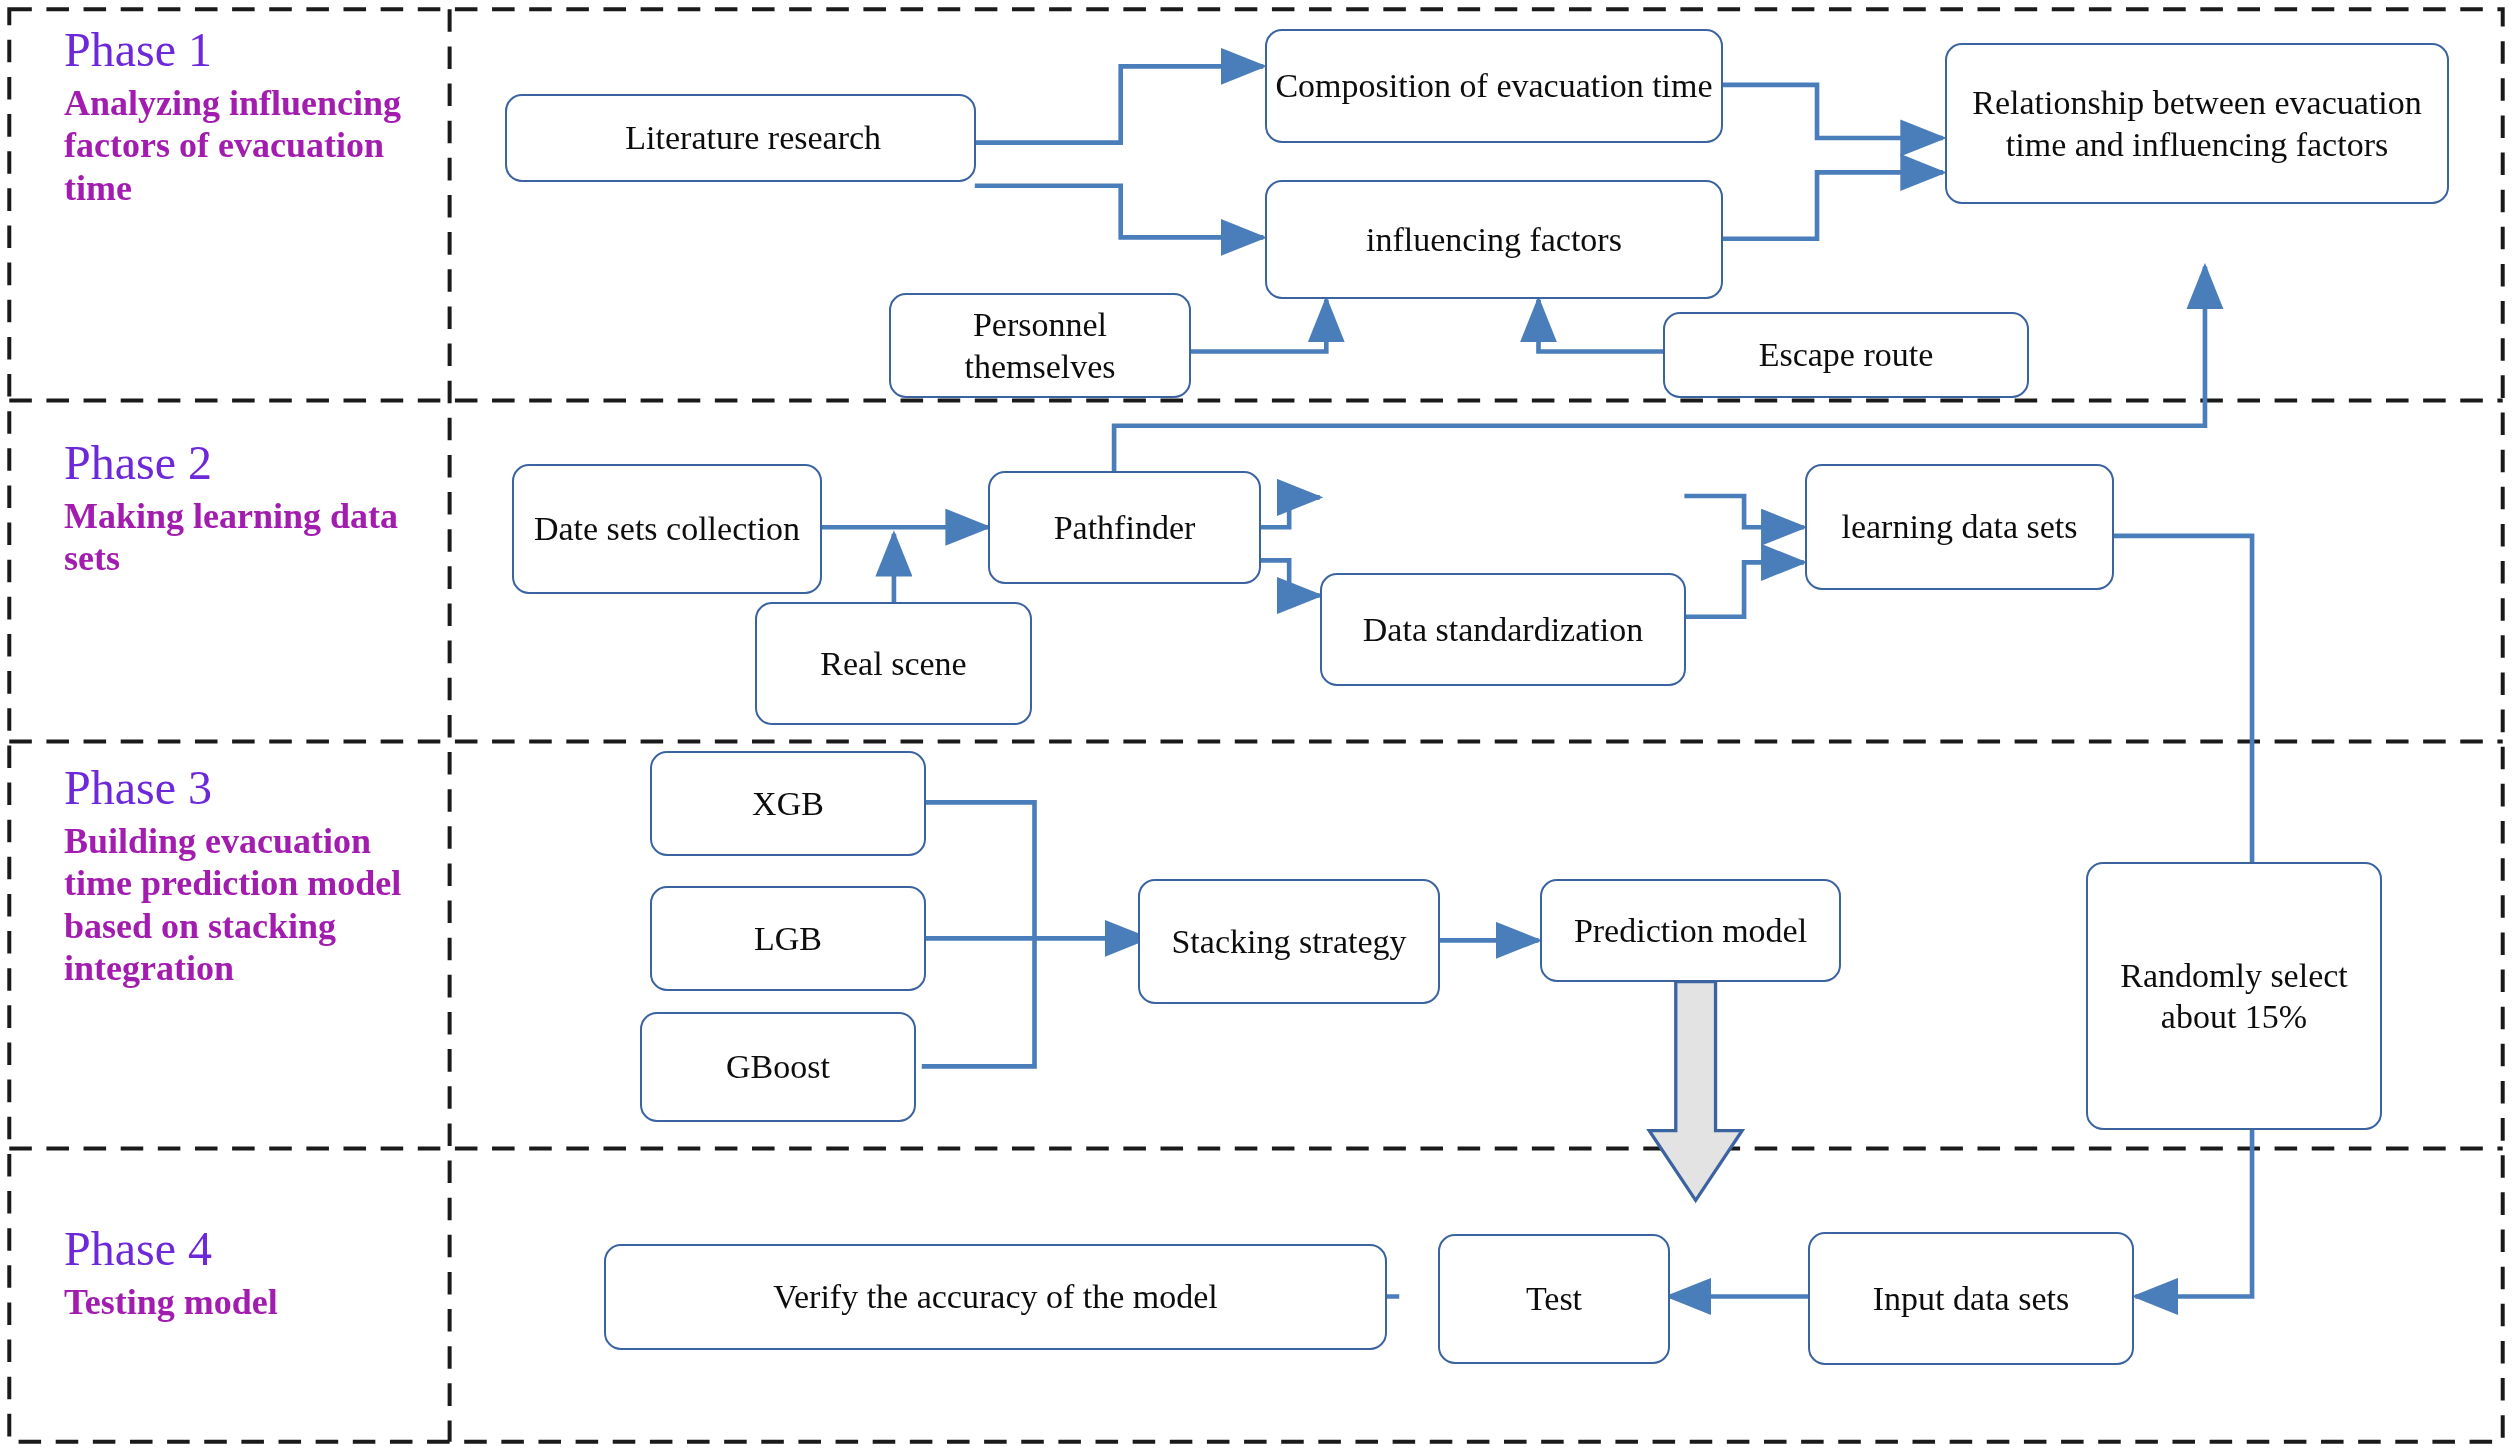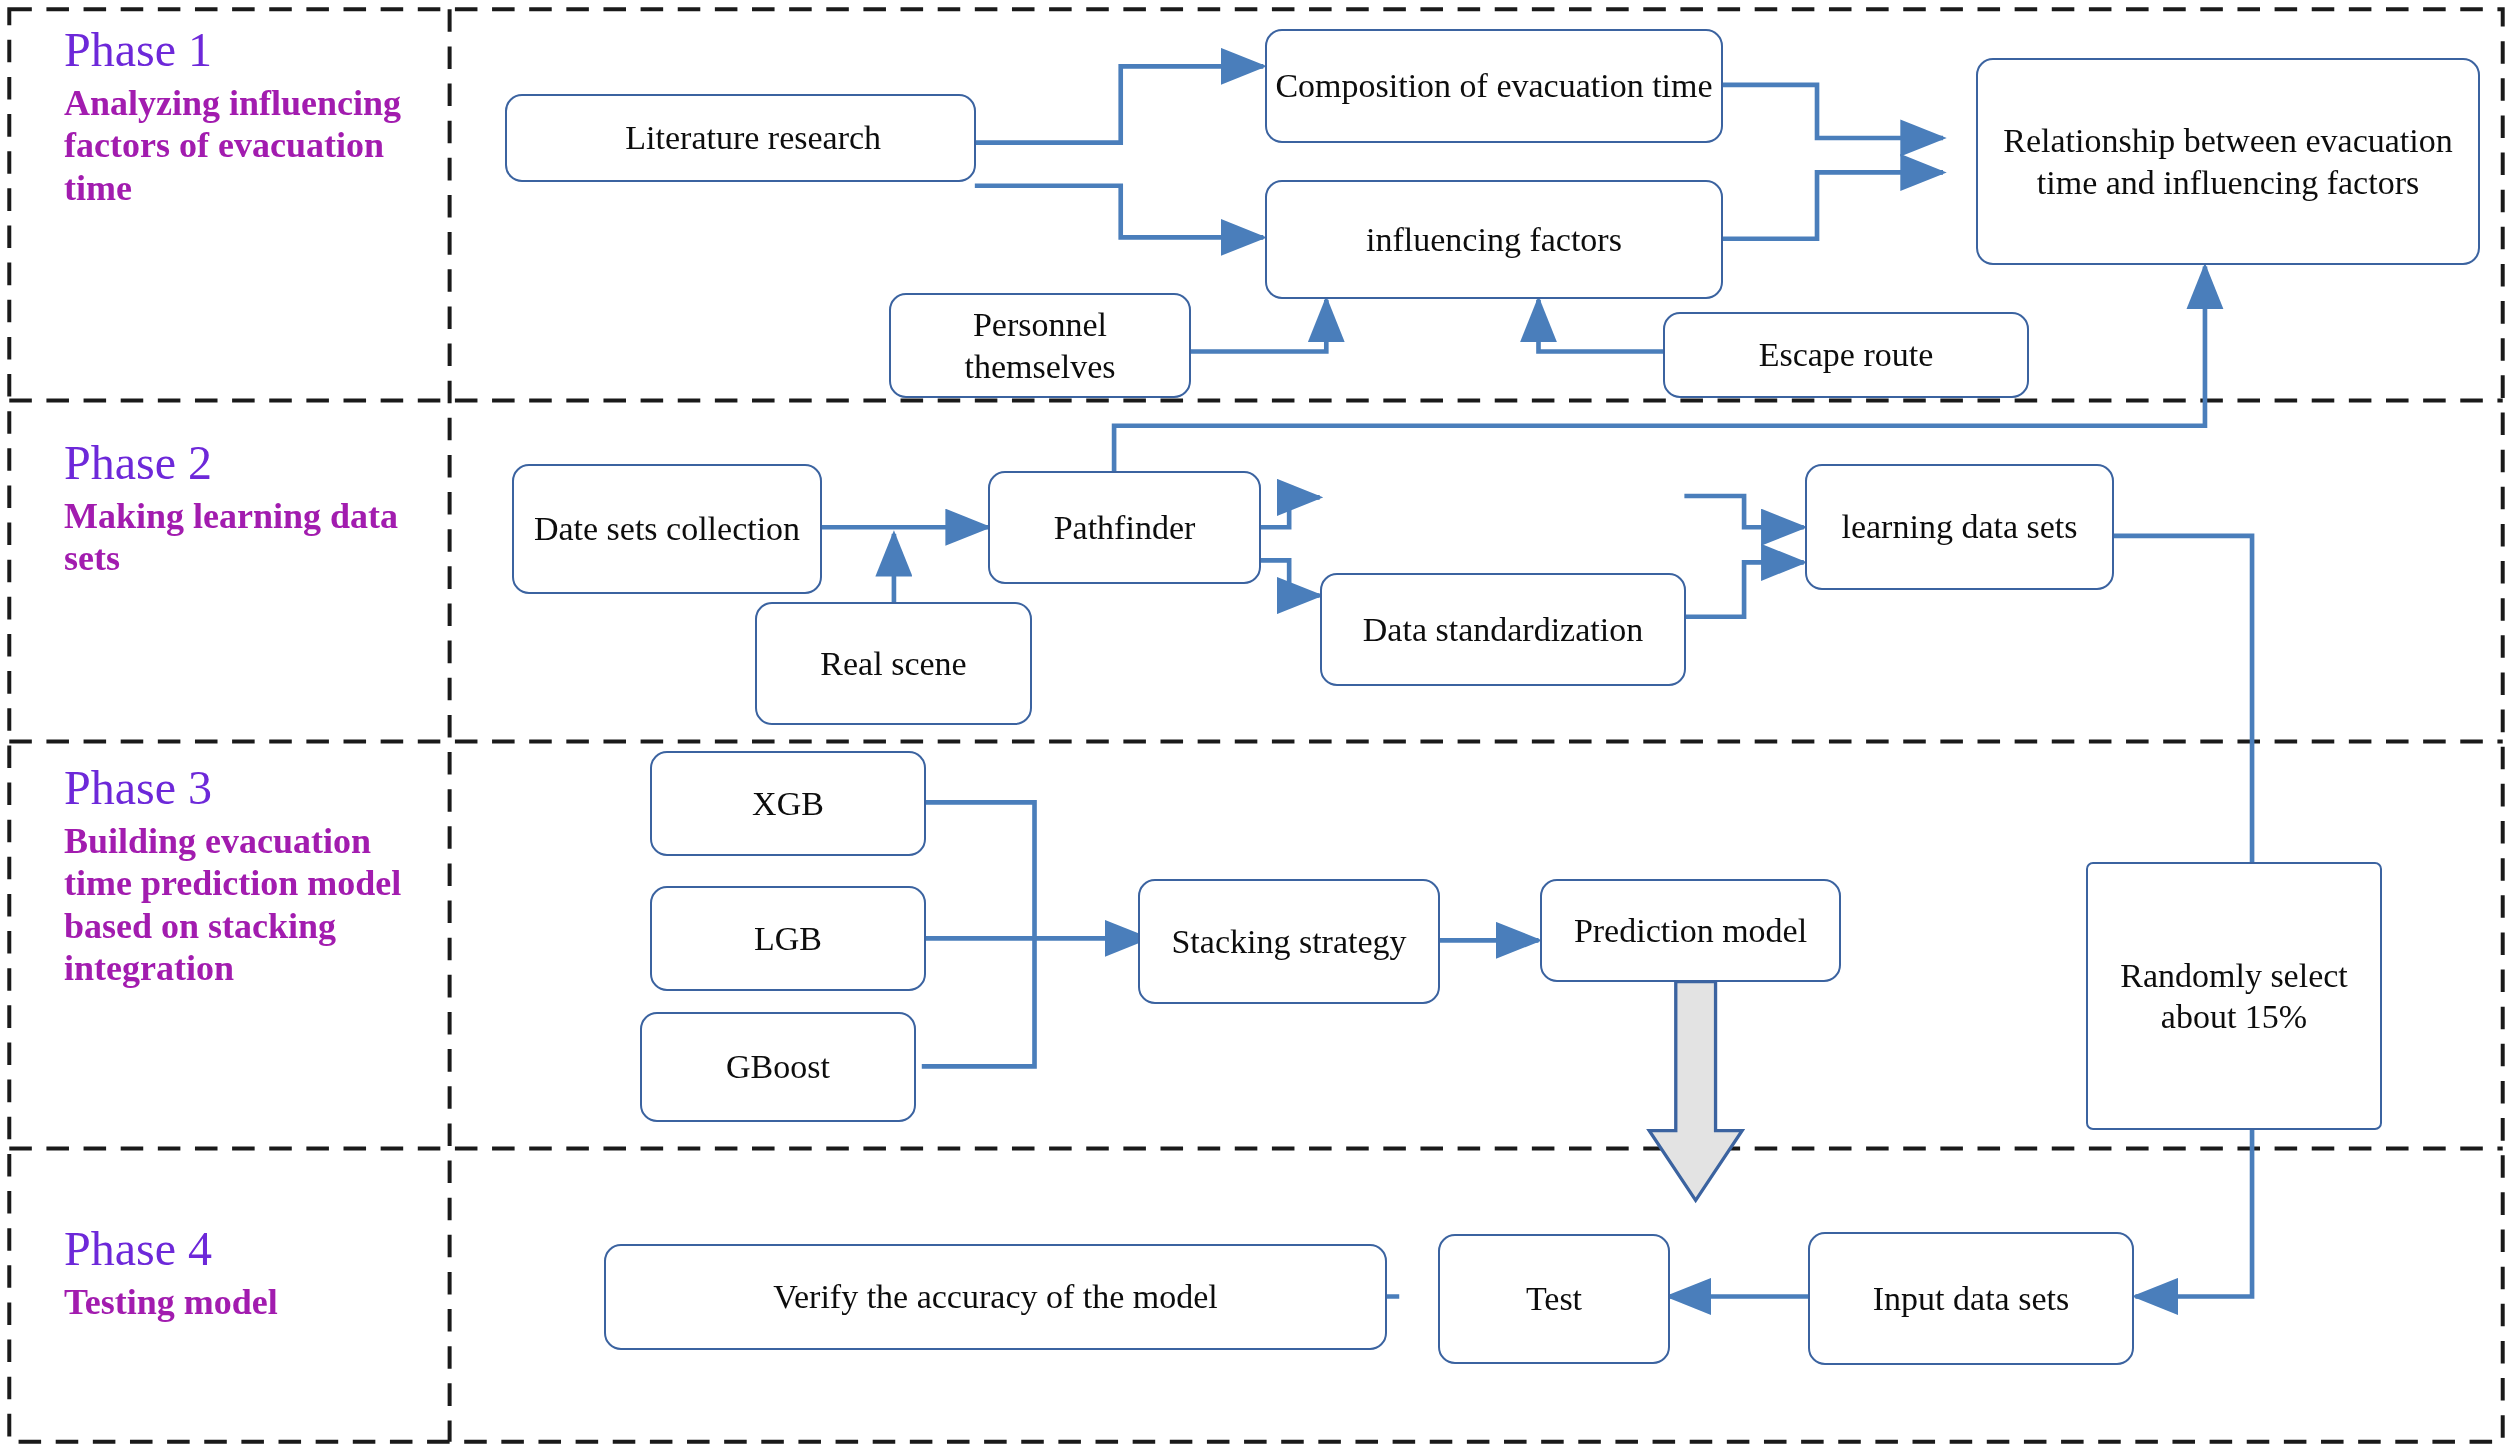--- a/index.html
+++ b/index.html
@@ -98,21 +98,21 @@
     <div class="phase-num">Phase 4</div>
     <div class="phase-desc">Testing model</div>
   </div>
 
   <div class="node" style="left:505px;top:94px;width:471px;height:88px;padding-left:32px;">Literature research</div>
 
   <div class="node" style="left:1265px;top:29px;width:458px;height:114px;">Composition of evacuation time</div>
 
   <div class="node" style="left:1265px;top:180px;width:458px;height:119px;">influencing factors</div>
 
-  <div class="node" style="left:1945px;top:58px;width:504px;height:207px;margin-left:31px;">Relationship between evacuation time and influencing factors</div>
+  <div class="node" style="left:1945px;top:43px;width:504px;height:161px;">Relationship between evacuation time and influencing factors</div>
 
   <div class="node" style="left:889px;top:293px;width:302px;height:105px;">Personnel themselves</div>
 
   <div class="node" style="left:1663px;top:312px;width:366px;height:86px;">Escape route</div>
 
   <div class="node" style="left:512px;top:464px;width:310px;height:130px;">Date sets collection</div>
 
   <div class="node" style="left:755px;top:602px;width:277px;height:123px;">Real scene</div>
 
   <div class="node" style="left:988px;top:471px;width:273px;height:113px;">Pathfinder</div>
@@ -125,21 +125,21 @@
   <div class="node" style="left:650px;top:751px;width:276px;height:105px;">XGB</div>
 
   <div class="node" style="left:650px;top:886px;width:276px;height:105px;">LGB</div>
 
   <div class="node" style="left:640px;top:1012px;width:276px;height:110px;">GBoost</div>
 
   <div class="node" style="left:1138px;top:879px;width:302px;height:125px;">Stacking strategy</div>
 
   <div class="node" style="left:1540px;top:879px;width:301px;height:103px;">Prediction model</div>
 
-  <div class="node" style="left:2086px;top:862px;width:296px;height:268px;border-radius:7px;">Randomly select about 15%</div>
+  <div class="node" style="left:2086px;top:862px;width:296px;height:268px;">Randomly select about 15%</div>
 
   <div class="node" style="left:604px;top:1244px;width:783px;height:106px;">Verify the accuracy of the model</div>
 
   <div class="node" style="left:1438px;top:1234px;width:232px;height:130px;">Test</div>
 
   <div class="node" style="left:1808px;top:1232px;width:326px;height:133px;">Input data sets</div>
 
 </div>
 
 

